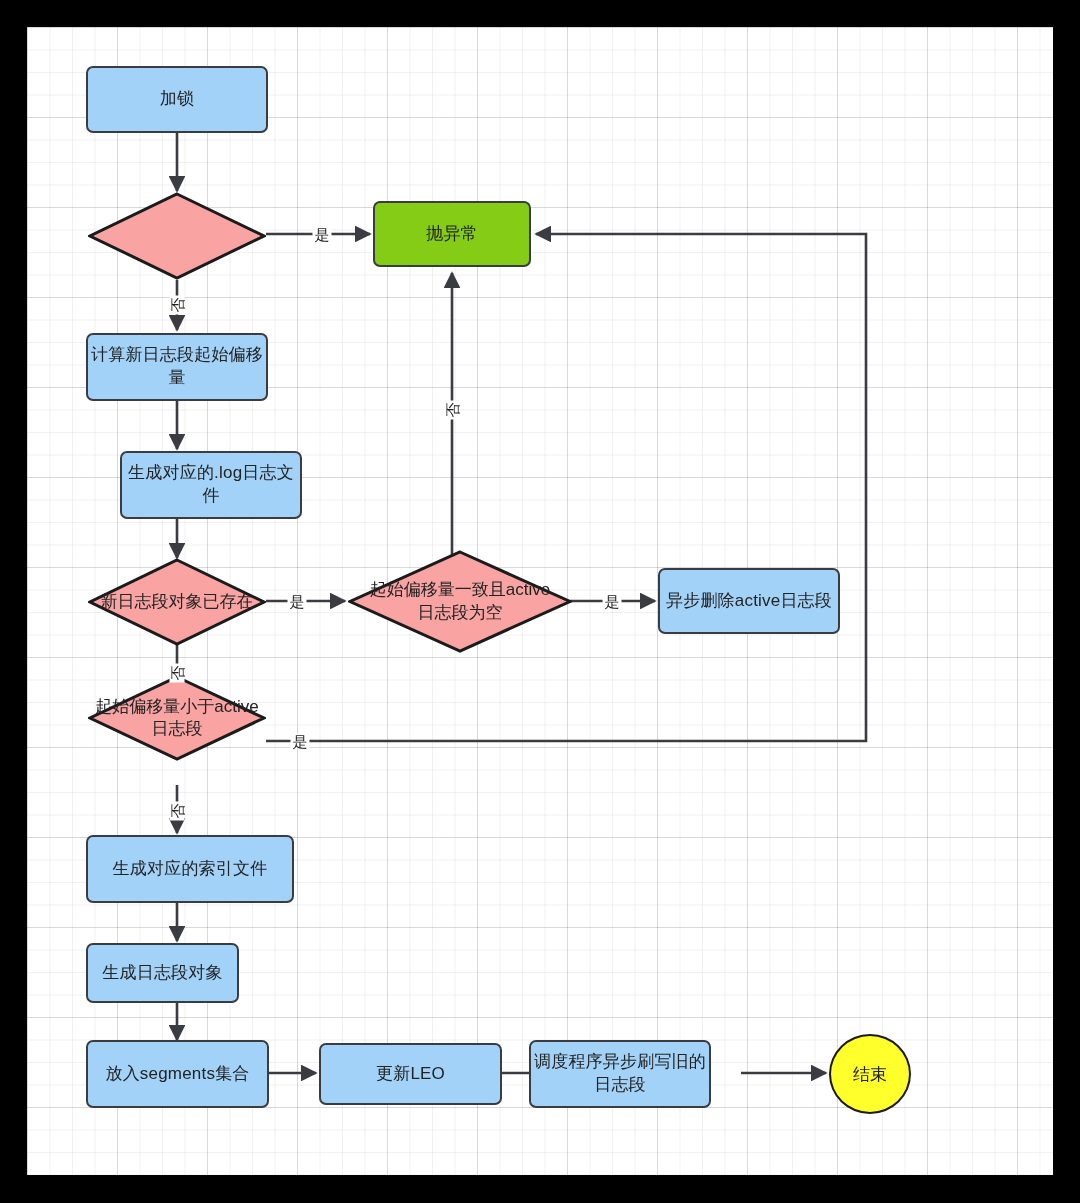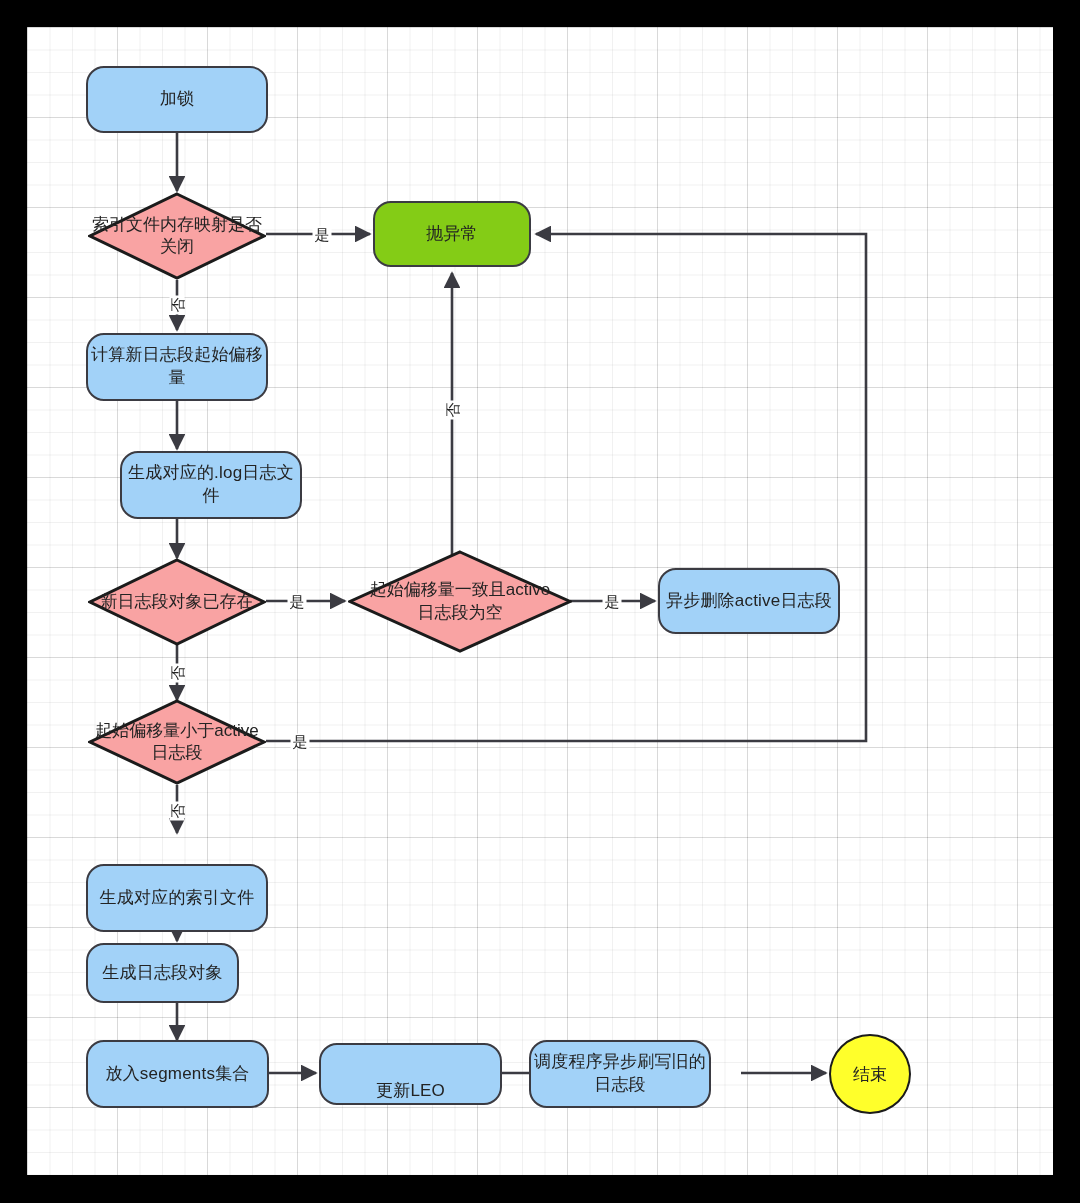--- a/index.html
+++ b/index.html
@@ -21,21 +21,21 @@
       linear-gradient(to bottom, rgba(0,0,0,0.10) 1px, transparent 1px);
     background-size:22.5px 22.5px, 22.5px 22.5px, 90px 90px, 90px 90px;
     background-position:0 0,0 0,0 0,0 0;
     overflow:hidden;
   }
   #svg-edges{position:absolute;left:0;top:0;width:1080px;height:1203px;pointer-events:none;}
 
   .node{position:absolute;box-sizing:border-box;display:flex;align-items:center;justify-content:center;text-align:center;color:#232323;}
   .box{
     border:2.5px solid #3b3b42;
-    border-radius:18px;
+    border-radius:7px;
     background:#a2d2f8;
     font-size:17px;
     line-height:1.35;
     letter-spacing:.2px;
   }
   .box.danger{background:#84cc16;border-color:#3b3b42;}
   .terminator{
     border:2.5px solid #1b1b1b;
     border-radius:50%;
     background:#ffff2b;
@@ -115,21 +115,20 @@
 </svg>
 
 <div class="node box" style="left:86px;top:66px;width:182px;height:67px;">
   <span>加锁</span>
 </div>
 
 <div class="node diamond" style="left:88px;top:192px;width:178px;height:88px;">
   <svg class="dshape" viewBox="0 0 178 88" preserveAspectRatio="none">
     <polygon points="89,2 176,44 89,86 2,44" fill="#f9a3a3" stroke="#1b1b1b" stroke-width="3"></polygon>
   </svg>
-  <span class="dlabel">索引文件内存映射是否关闭</span>
 </div>
 
 <div class="node box danger" style="left:373px;top:201px;width:158px;height:66px;">
   <span>抛异常</span>
 </div>
 
 <div class="node box" style="left:86px;top:333px;width:182px;height:68px;">
   <span>计算新日志段起始偏移量</span>
 </div>
 
@@ -148,40 +147,40 @@
   <svg class="dshape" viewBox="0 0 224 103" preserveAspectRatio="none">
     <polygon points="112,2 222,51.5 112,101 2,51.5" fill="#f9a3a3" stroke="#1b1b1b" stroke-width="3"></polygon>
   </svg>
   <span class="dlabel" style="width:88%">起始偏移量一致且active日志段为空</span>
 </div>
 
 <div class="node box" style="left:658px;top:568px;width:182px;height:66px;">
   <span>异步删除active日志段</span>
 </div>
 
-<div class="node diamond" style="left:88px;top:699px;width:178px;height:86px;justify-content:center;">
+<div class="node diamond" style="left:88px;top:675px;width:178px;height:86px;justify-content:center;">
   <svg class="dshape" viewBox="0 0 178 86" preserveAspectRatio="none">
     <polygon points="89,2 176,43 89,84 2,43" fill="#f9a3a3" stroke="#1b1b1b" stroke-width="3"></polygon>
   </svg>
   <span class="dlabel" style="width:115%">起始偏移量小于active日志段</span>
 </div>
 
-<div class="node box" style="left:86px;top:864px;width:182px;height:68px;">
+<div class="node box" style="left:86px;top:835px;width:208px;height:68px;">
   <span>生成对应的索引文件</span>
 </div>
 
 <div class="node box" style="left:86px;top:943px;width:153px;height:60px;">
   <span>生成日志段对象</span>
 </div>
 
 <div class="node box" style="left:86px;top:1040px;width:183px;height:68px;">
   <span>放入segments集合</span>
 </div>
 
-<div class="node box" style="left:319px;top:1043px;width:183px;height:62px;align-items:flex-end;">
+<div class="node box" style="left:319px;top:1043px;width:183px;height:62px;">
   <span>更新LEO</span>
 </div>
 
 <div class="node box" style="left:529px;top:1040px;width:182px;height:68px;">
   <span>调度程序异步刷写旧的日志段</span>
 </div>
 
 <div class="node terminator" style="left:829px;top:1034px;width:82px;height:80px;">
   <span>结束</span>
 </div>

